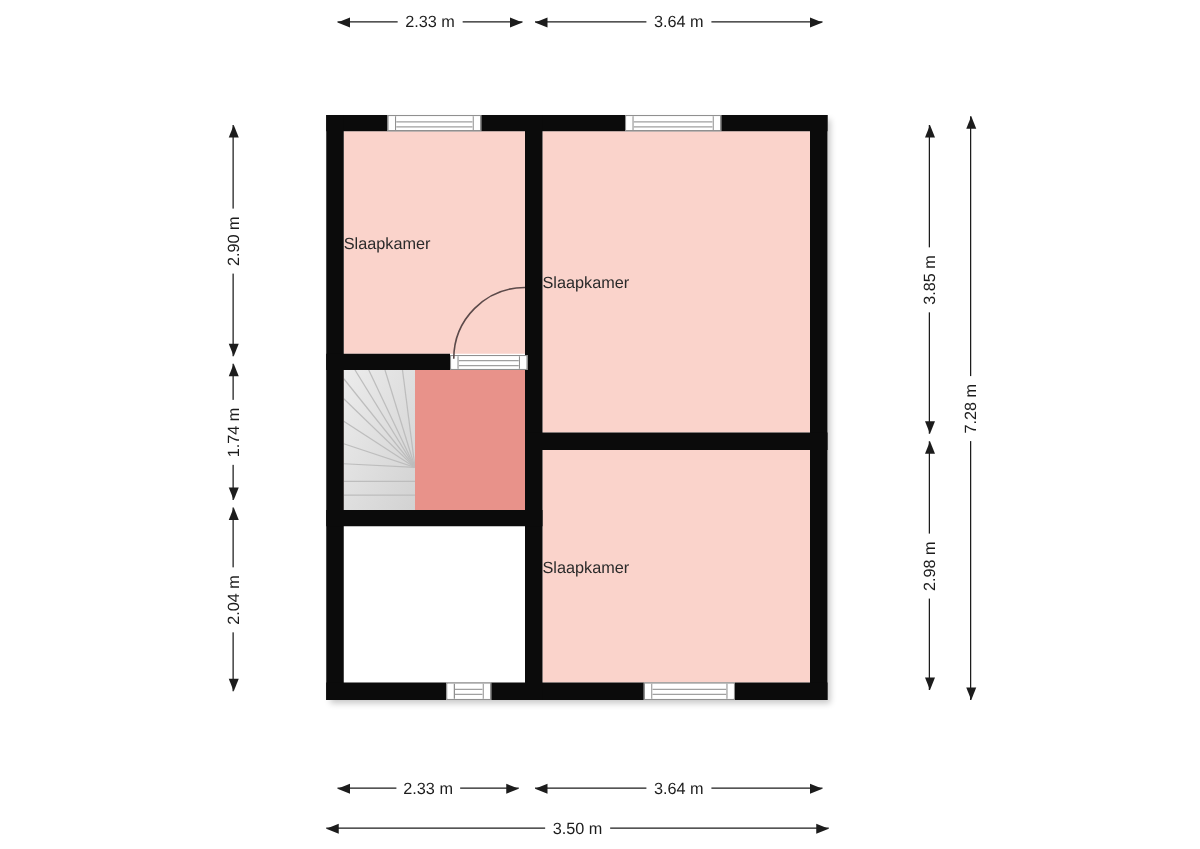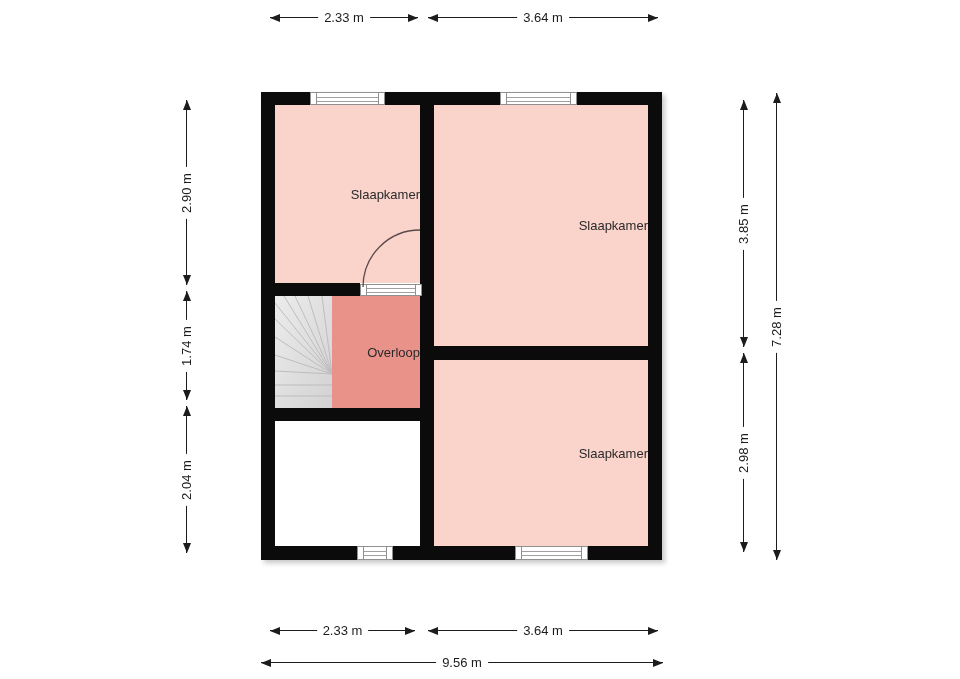--- a/index.html
+++ b/index.html
@@ -3,21 +3,21 @@
 <meta charset="utf-8">
 <style>
   html,body{margin:0;padding:0;background:#fff;}
   .canvas{
     position:relative;width:864px;height:679px;background:#fff;overflow:hidden;
     font-family:"Liberation Sans", sans-serif;color:var(--dimension_text,#1c1c1c);
   }
   
   .plan{position:absolute;left:261px;top:92px;width:401px;height:468px;
         box-shadow:3px 3px 5px rgba(0,0,0,.22);}
-  .room{position:absolute;display:flex;align-items:center;justify-content:flex-end;}
+  .room{position:absolute;display:flex;align-items:center;justify-content:flex-start;}
   .room-label{font-size:13px;color:#2a2a2a;white-space:nowrap;}
   .wall{position:absolute;background:var(--wall,#0b0b0b);}
   
   .window{position:absolute;display:flex;background:#fff;border:1px solid #909090;box-sizing:border-box;}
   .window .cap{width:5px;border-right:1px solid #909090;background:#fff;}
   .window .cap.right{border-right:none;border-left:1px solid #909090;}
   .window .pane{flex:1;position:relative;background:#fff;}
   .window .pane::before{content:"";position:absolute;left:0;right:0;top:50%;height:3px;margin-top:-2px;
       border-top:1px solid #a0a0a0;border-bottom:1px solid #a0a0a0;}
   .stairs{position:absolute;left:14px;top:204px;width:57px;height:112px;}
@@ -151,16 +151,16 @@
     </svg>
   </div>
 
   <div class="h-dim" style="left:270px;top:630px;width:145px">
     <span class="dim-label">2.33 m</span>
   </div>
   <div class="h-dim" style="left:428px;top:630px;width:230px">
     <span class="dim-label">3.64 m</span>
   </div>
   <div class="h-dim" style="left:261px;top:662px;width:402px">
-    <span class="dim-label">9.56 m</span>
+    <span class="dim-label">3.50 m</span>
   </div>
 
 </div>
 
 </body></html>

